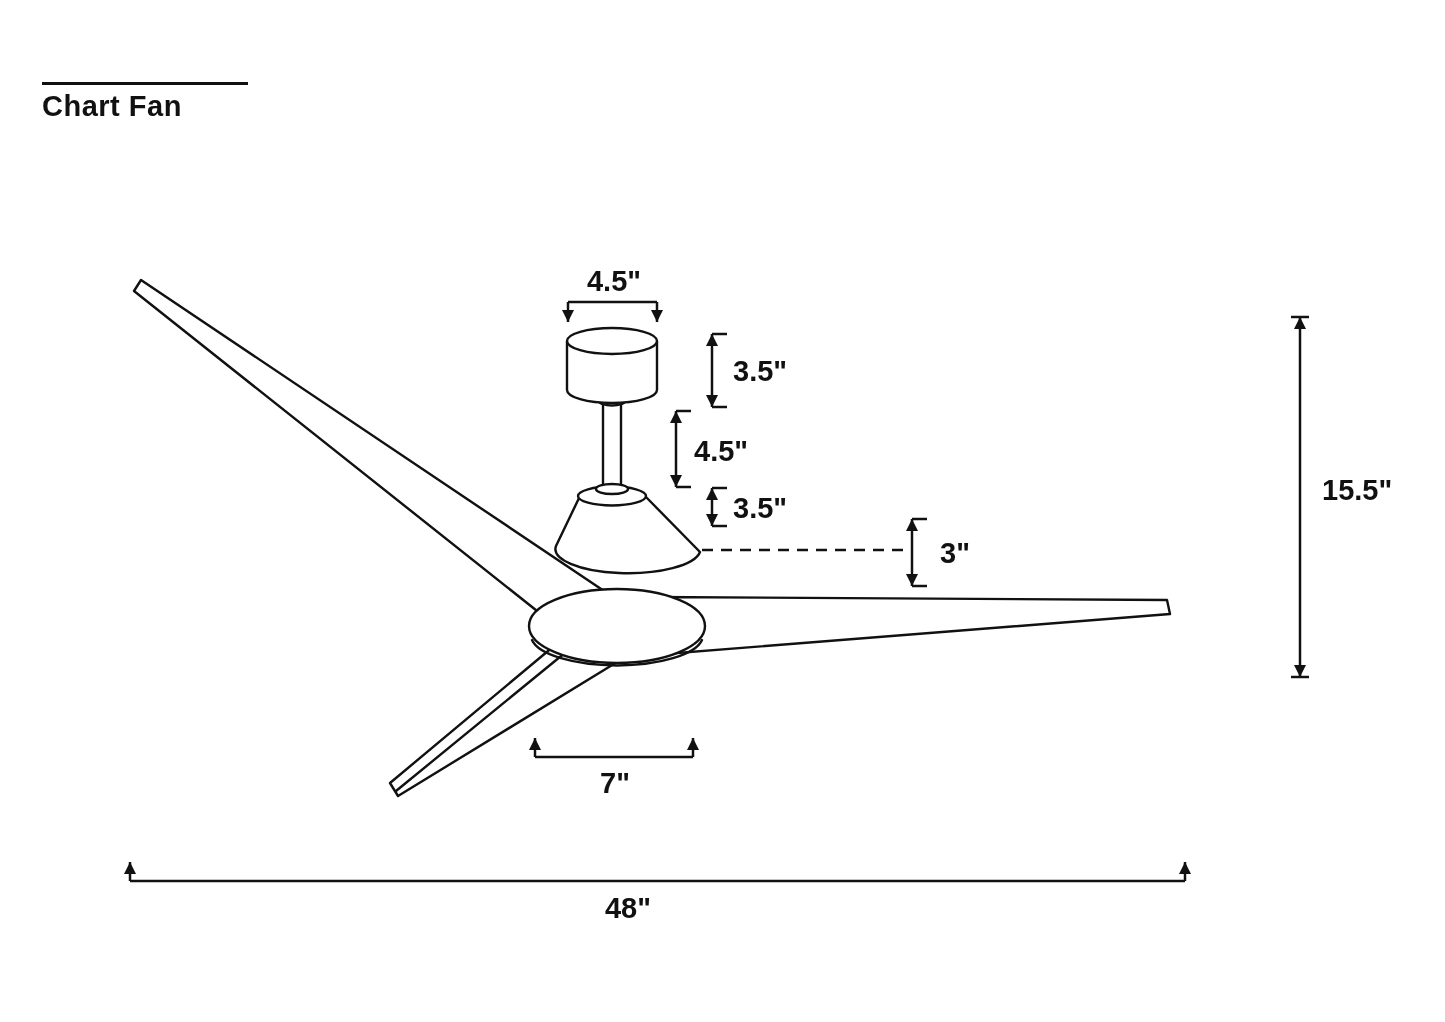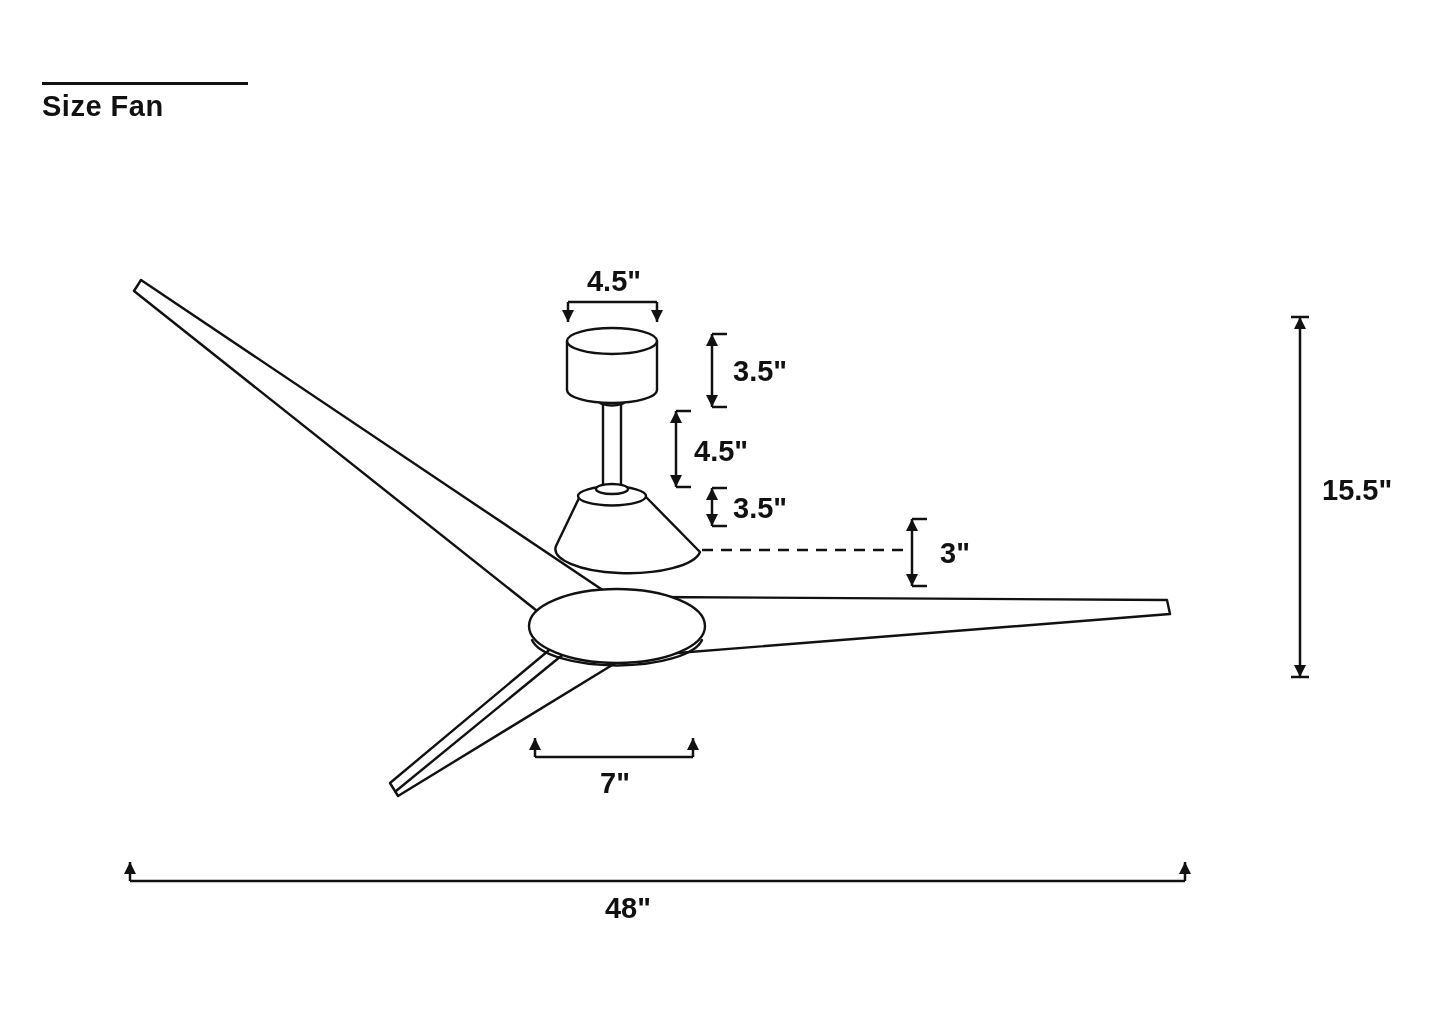--- a/index.html
+++ b/index.html
@@ -15,21 +15,21 @@
   .white{fill:#ffffff;stroke:#111;stroke-width:2.4;stroke-linejoin:round;}
   .dimline{fill:none;stroke:#111;stroke-width:2.5;stroke-linecap:butt;}
   .dashed{fill:none;stroke:#111;stroke-width:2.5;stroke-dasharray:11 8;}
   .dim{font-family:"Liberation Sans",sans-serif;font-size:29px;font-weight:bold;fill:#111;}
 </style>
 </head>
 <body>
 
 <div class="title-block">
   <div class="title-rule"></div>
-  <div class="title-line">Size Fan</div>
+  <div class="title-line">Chart Fan</div>
 </div>
 
 <svg width="1445" height="1022" viewBox="0 0 1445 1022">
   <defs>
     <marker id="arr" viewBox="0 0 10 10" refX="10" refY="5" markerWidth="14" markerHeight="12" markerUnits="userSpaceOnUse" orient="auto-start-reverse">
       <path d="M0,0 L10,5 L0,10 Z" fill="#111"></path>
     </marker>
   </defs>
 
   <g>

